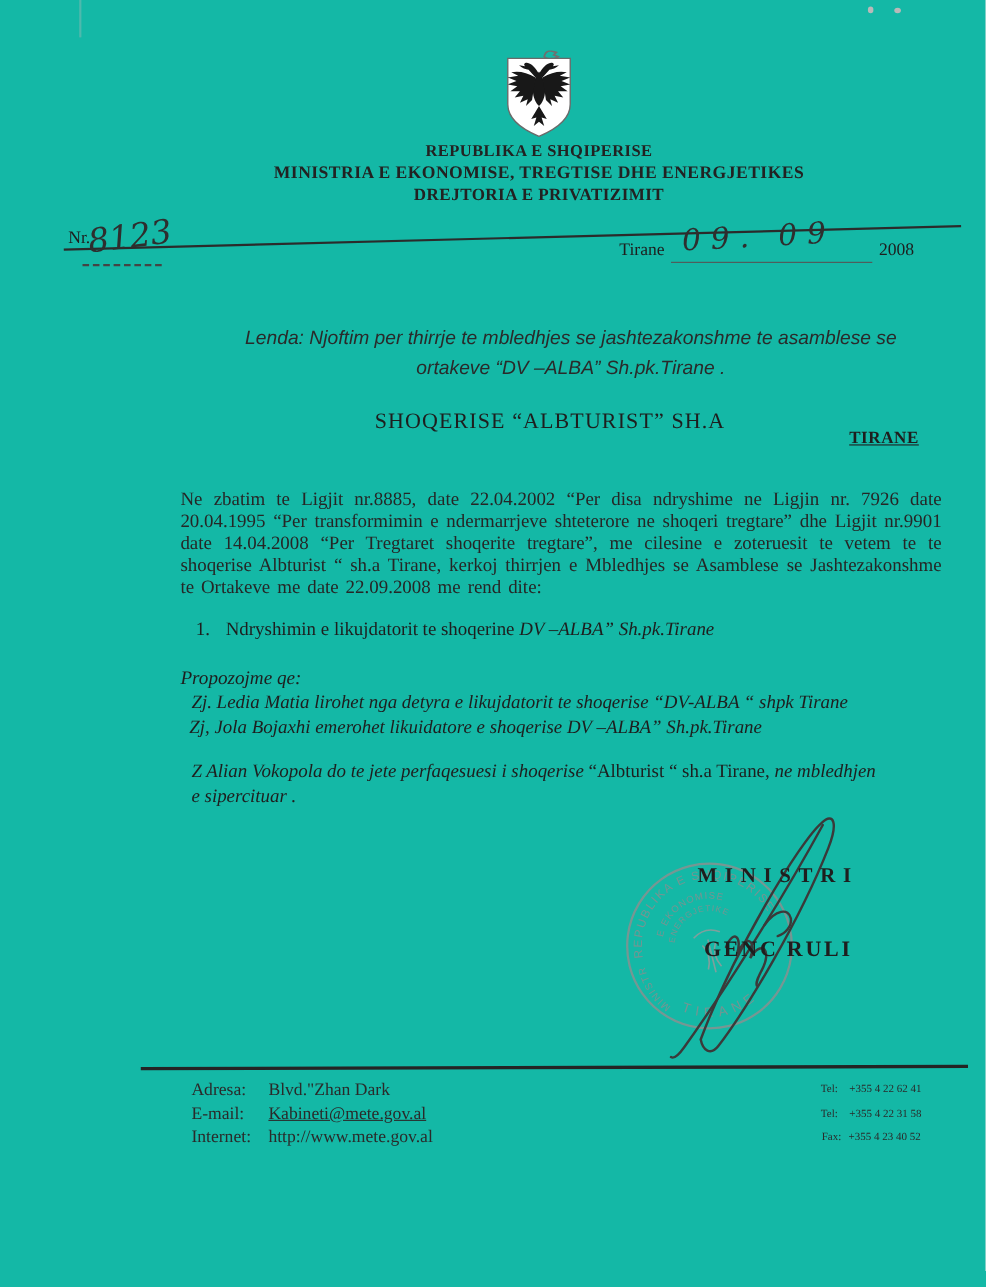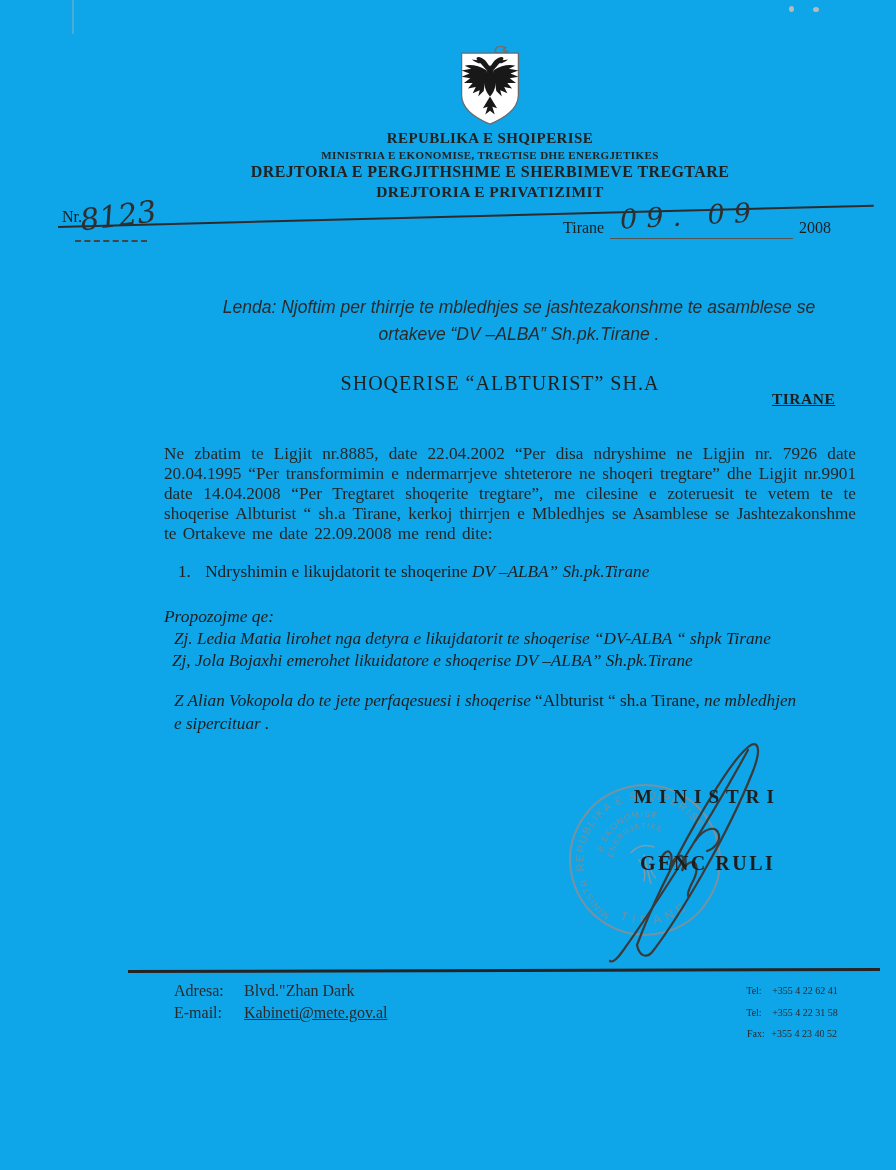--- a/index.html
+++ b/index.html
@@ -1,18 +1,18 @@
 <!DOCTYPE html>
 <html><head>
 <meta charset="utf-8">
 <style>
   html,body{margin:0;padding:0;background:#e8e8e6;}
   .page{
     position:relative;width:896px;height:1170px;margin:0 auto;
-    background:#0ea5e9;overflow:hidden;
+    background:#14b8a6;overflow:hidden;
     font-family:"Liberation Serif", serif;color:#1e1e1e;
   }
   .abs{position:absolute;}
   
   .hdr-line{width:100%;text-align:center;font-weight:bold;letter-spacing:.4px;color:#222;}
   .divider{border-top:2.6px solid #2b2b2b;transform-origin:left center;}
   .sans-italic{font-family:"Liberation Sans", sans-serif;font-style:italic;color:#2a2a2a;text-align:center;}
   .hand{font-family:"DejaVu Serif", serif;font-style:italic;color:#2e2e2e;}
   .dash-underline{border-bottom:2px dashed #444;display:inline-block;}
   .solid-underline{border-bottom:1.4px solid #555;display:inline-block;}
@@ -45,22 +45,21 @@
         <path d="M50 24 c5 7 7 14 7 22 0 8 -3 14 -7 18 -4 -4 -7 -10 -7 -18 0 -8 2 -15 7 -22 z"></path>
         <path d="M46 31 C36 25 26 23 18 25 l8 4 -12 2 10 4 -10 4 11 2 -8 6 11 0 -6 7 10 -2 -4 8 9 -4 -2 8 7 -7 z"></path>
         <path d="M54 31 C64 25 74 23 82 25 l-8 4 12 2 -10 4 10 4 -11 2 8 6 -11 0 6 7 -10 -2 4 8 -9 -4 2 8 -7 -7 z"></path>
         <path d="M50 64 l-9 15 6 -2 -3 10 6 -5 6 5 -3 -10 6 2 z"></path>
       </g>
     </svg>
   </div>
 
   <div class="abs" style="left:90px;top:130px;width:800px;">
     <div class="hdr-line" style="font-size:15px;">REPUBLIKA E SHQIPERISE</div>
-    <div class="hdr-line" style="font-size:11px;margin-top:2px;">MINISTRIA E EKONOMISE, TREGTISE DHE ENERGJETIKES</div>
-    <div class="hdr-line" style="font-size:16px;margin-top:2px;">DREJTORIA E PERGJITHSHME E SHERBIMEVE TREGTARE</div>
+    <div class="hdr-line" style="font-size:16px;margin-top:2px;">MINISTRIA E EKONOMISE, TREGTISE DHE ENERGJETIKES</div>
     <div class="hdr-line" style="font-size:15.5px;margin-top:2px;">DREJTORIA E PRIVATIZIMIT</div>
   </div>
 
   <div class="abs divider" style="left:58px;top:226px;width:816px;transform:rotate(-1.5deg);"></div>
 
   <div class="abs" style="left:62px;top:208px;font-size:16px;">Nr.</div>
   <div class="abs hand" style="left:80px;top:198px;font-size:30px;transform:rotate(-7deg);">8123</div>
   <div class="abs dash-underline" style="left:75px;top:220px;width:72px;height:20px;"></div>
 
   <div class="abs" style="left:563px;top:219px;font-size:16px;">Tirane</div>
@@ -135,20 +134,24 @@
 
   <div class="abs" style="left:174px;top:980px;width:330px;">
     <div class="footer-row">
       <span class="footer-label">Adresa:</span>
       <span class="footer-val">Blvd."Zhan Dark</span>
     </div>
     <div class="footer-row">
       <span class="footer-label">E-mail:</span>
       <span class="footer-val" style="text-decoration:underline;">Kabineti@mete.gov.al</span>
     </div>
+    <div class="footer-row">
+      <span class="footer-label">Internet:</span>
+      <span class="footer-val">http://www.mete.gov.al</span>
+    </div>
   </div>
 
   <div class="abs" style="left:697px;top:980px;width:190px;">
     <div class="tel-row">
       <span>Tel:</span>
       <span style="margin-left:8px;">+355 4 22 62 41</span>
     </div>
     <div class="tel-row">
       <span>Tel:</span>
       <span style="margin-left:8px;margin-top:16px;">+355 4 22 31 58</span>

